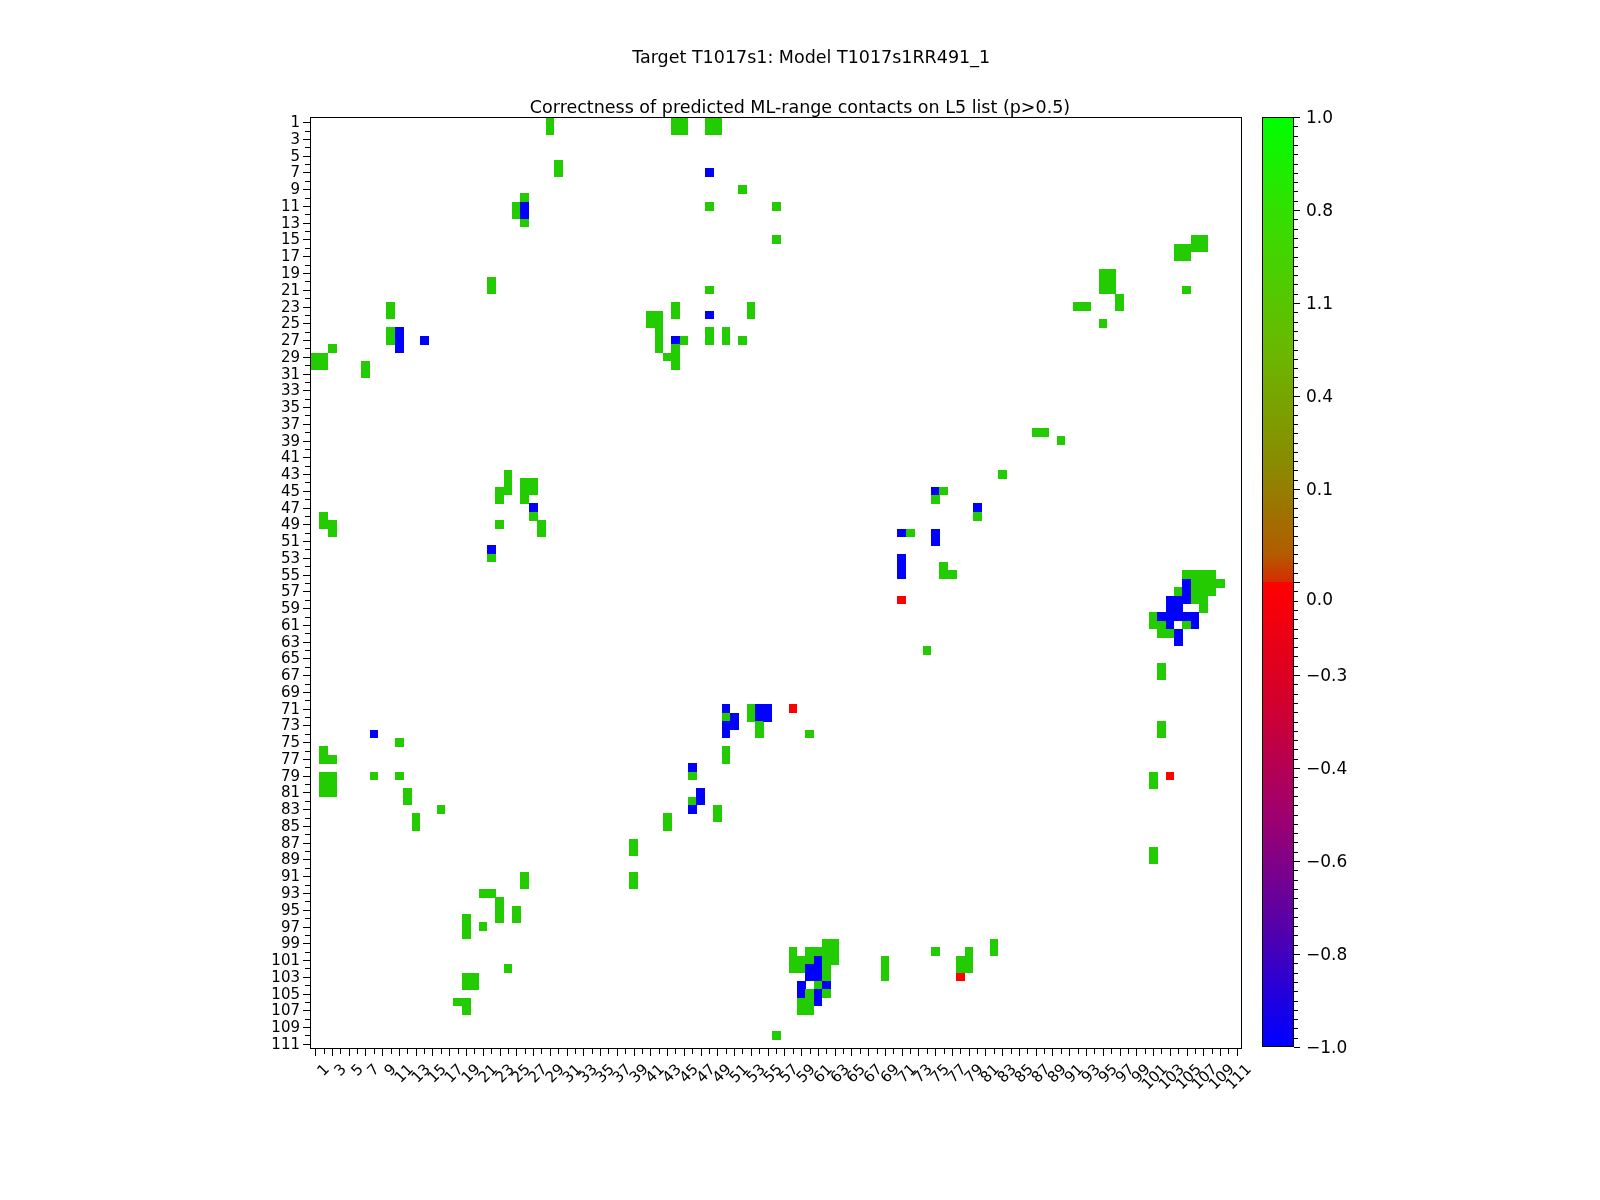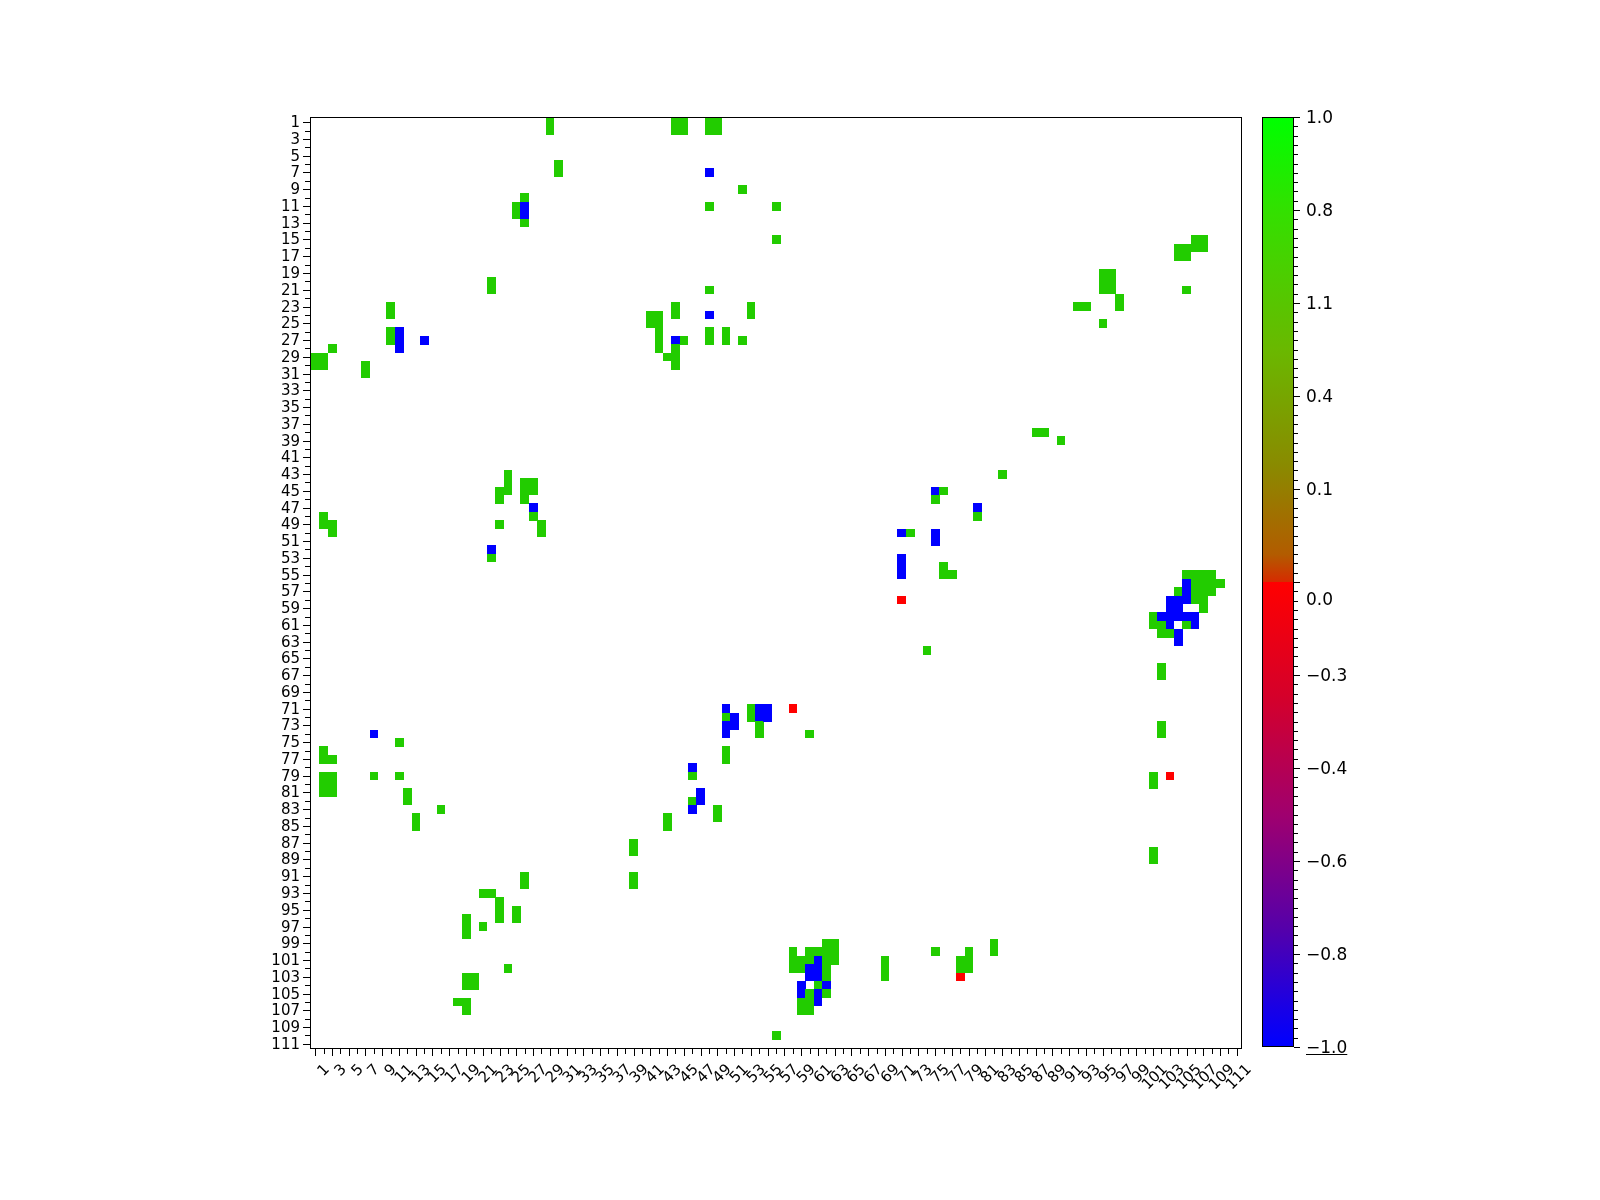--- a/index.html
+++ b/index.html
@@ -146,20 +146,24 @@
     font-size: 17px;
     white-space: nowrap;
     color: #000;
   }
 </style>
 </head>
 <body>
 
 <div id="page">
 
+  <div class="suptitle">
+    <span>Target T1017s1: Model T1017s1RR491_1</span>
+    <span class="l2">Correctness of predicted ML-range contacts on L5 list (p&gt;0.5)</span>
+  </div>
 
 
   <div id="plot-frame">
     <div id="matrix">
         <div class="cell" style="left: 0px; top: 234.595px; width: 8.77838px; height: 8.77838px; background: rgb(34, 204, 0);"></div>
         <div class="cell" style="left: 0px; top: 242.973px; width: 8.77838px; height: 8.77838px; background: rgb(34, 204, 0);"></div>
         <div class="cell" style="left: 8.37838px; top: 234.595px; width: 8.77838px; height: 8.77838px; background: rgb(34, 204, 0);"></div>
         <div class="cell" style="left: 8.37838px; top: 242.973px; width: 8.77838px; height: 8.77838px; background: rgb(34, 204, 0);"></div>
         <div class="cell" style="left: 8.37838px; top: 393.784px; width: 8.77838px; height: 8.77838px; background: rgb(34, 204, 0);"></div>
         <div class="cell" style="left: 8.37838px; top: 402.162px; width: 8.77838px; height: 8.77838px; background: rgb(34, 204, 0);"></div>
@@ -804,21 +808,21 @@
         <div class="cb-label" style="top: 482px;">0.0</div>
         <div class="cb-tick" style="top: 558px;"></div>
         <div class="cb-label" style="top: 558px;">−0.3</div>
         <div class="cb-tick" style="top: 651px;"></div>
         <div class="cb-label" style="top: 651px;">−0.4</div>
         <div class="cb-tick" style="top: 744px;"></div>
         <div class="cb-label" style="top: 744px;">−0.6</div>
         <div class="cb-tick" style="top: 837px;"></div>
         <div class="cb-label" style="top: 837px;">−0.8</div>
         <div class="cb-tick" style="top: 930px;"></div>
-        <div class="cb-label" style="top: 930px; text-decoration: underline;">−1.0</div>
+        <div class="cb-label" style="top: 930px;">−1.0</div>
         <div class="cb-tick" style="top: 9.3px; width: 4px;"></div>
         <div class="cb-tick" style="top: 18.6px; width: 4px;"></div>
         <div class="cb-tick" style="top: 27.9px; width: 4px;"></div>
         <div class="cb-tick" style="top: 37.2px; width: 4px;"></div>
         <div class="cb-tick" style="top: 46.5px; width: 4px;"></div>
         <div class="cb-tick" style="top: 55.8px; width: 4px;"></div>
         <div class="cb-tick" style="top: 65.1px; width: 4px;"></div>
         <div class="cb-tick" style="top: 74.4px; width: 4px;"></div>
         <div class="cb-tick" style="top: 83.7px; width: 4px;"></div>
         <div class="cb-tick" style="top: 102.3px; width: 4px;"></div>

